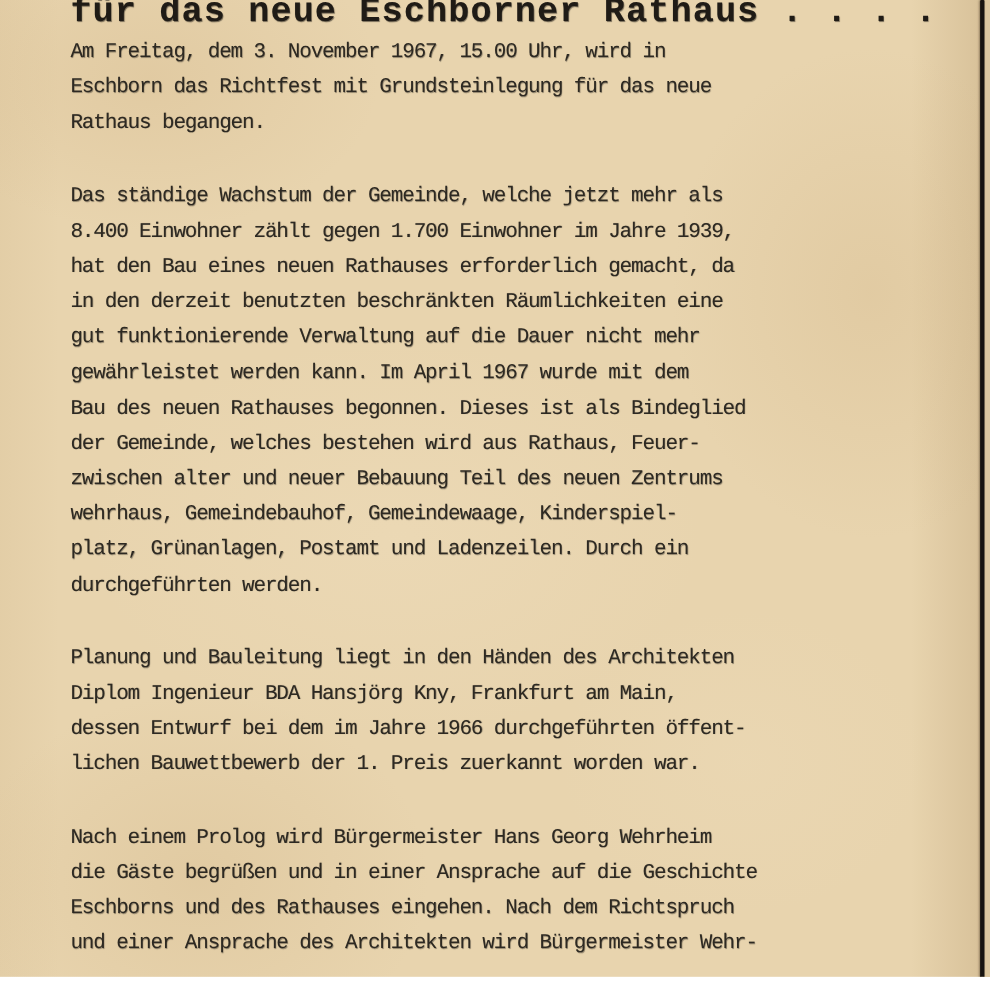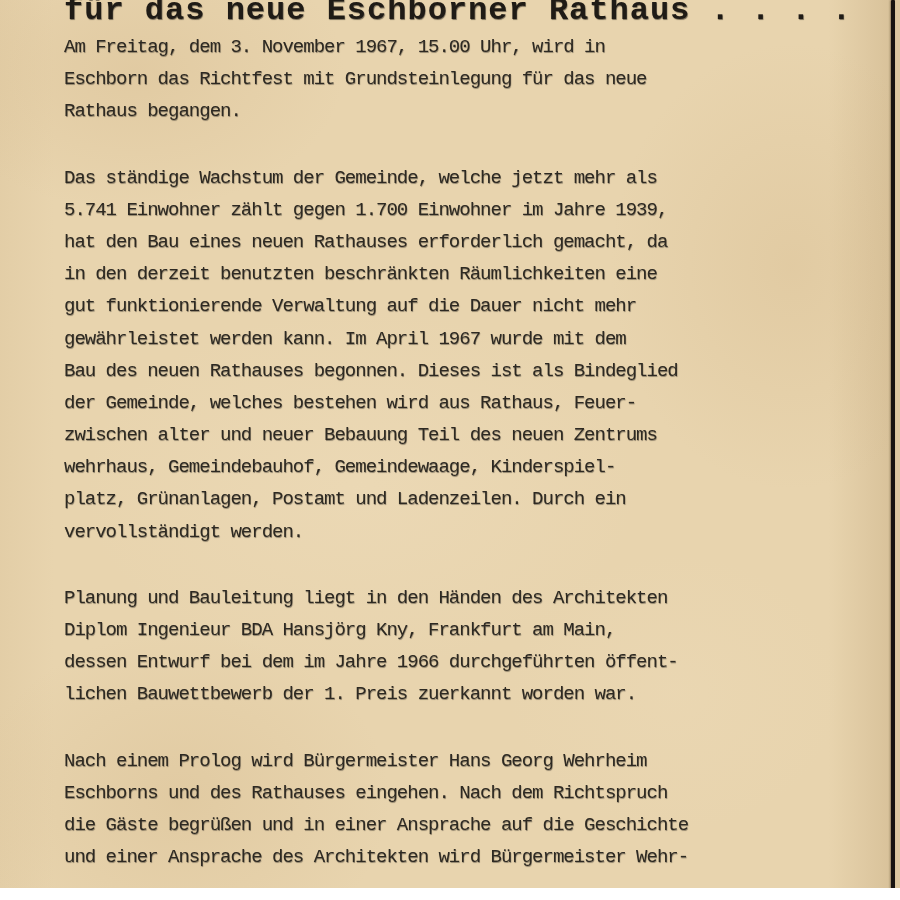--- a/index.html
+++ b/index.html
@@ -86,44 +86,44 @@
     <h1 class="headline">für das neue Eschborner Rathaus . . . .</h1>
 
     <div class="para">
       <div class="line">Am Freitag, dem 3. November 1967, 15.00 Uhr, wird in</div>
       <div class="line">Eschborn das Richtfest mit Grundsteinlegung für das neue</div>
       <div class="line">Rathaus begangen.</div>
     </div>
 
     <div class="para">
       <div class="line">Das ständige Wachstum der Gemeinde, welche jetzt mehr als</div>
-      <div class="line">5.741 Einwohner zählt gegen 1.700 Einwohner im Jahre 1939,</div>
+      <div class="line">8.400 Einwohner zählt gegen 1.700 Einwohner im Jahre 1939,</div>
       <div class="line">hat den Bau eines neuen Rathauses erforderlich gemacht, da</div>
       <div class="line">in den derzeit benutzten beschränkten Räumlichkeiten eine</div>
       <div class="line">gut funktionierende Verwaltung auf die Dauer nicht mehr</div>
       <div class="line">gewährleistet werden kann. Im April 1967 wurde mit dem</div>
       <div class="line">Bau des neuen Rathauses begonnen. Dieses ist als Bindeglied</div>
       <div class="line">der Gemeinde, welches bestehen wird aus Rathaus, Feuer-</div>
       <div class="line">zwischen alter und neuer Bebauung Teil des neuen Zentrums</div>
       <div class="line">wehrhaus, Gemeindebauhof, Gemeindewaage, Kinderspiel-</div>
       <div class="line">platz, Grünanlagen, Postamt und Ladenzeilen. Durch ein</div>
-      <div class="line">vervollständigt werden.</div>
+      <div class="line">durchgeführten werden.</div>
     </div>
 
     <div class="para">
       <div class="line">Planung und Bauleitung liegt in den Händen des Architekten</div>
       <div class="line">Diplom Ingenieur BDA Hansjörg Kny, Frankfurt am Main,</div>
       <div class="line">dessen Entwurf bei dem im Jahre 1966 durchgeführten öffent-</div>
       <div class="line">lichen Bauwettbewerb der 1. Preis zuerkannt worden war.</div>
     </div>
 
     <div class="para">
       <div class="line">Nach einem Prolog wird Bürgermeister Hans Georg Wehrheim</div>
+      <div class="line">die Gäste begrüßen und in einer Ansprache auf die Geschichte</div>
       <div class="line">Eschborns und des Rathauses eingehen. Nach dem Richtspruch</div>
-      <div class="line">die Gäste begrüßen und in einer Ansprache auf die Geschichte</div>
       <div class="line">und einer Ansprache des Architekten wird Bürgermeister Wehr-</div>
     </div>
 
   </div>
 
   <div class="fold-strip"></div>
   <div class="fold-line"></div>
 </div>
 
 </body></html>

